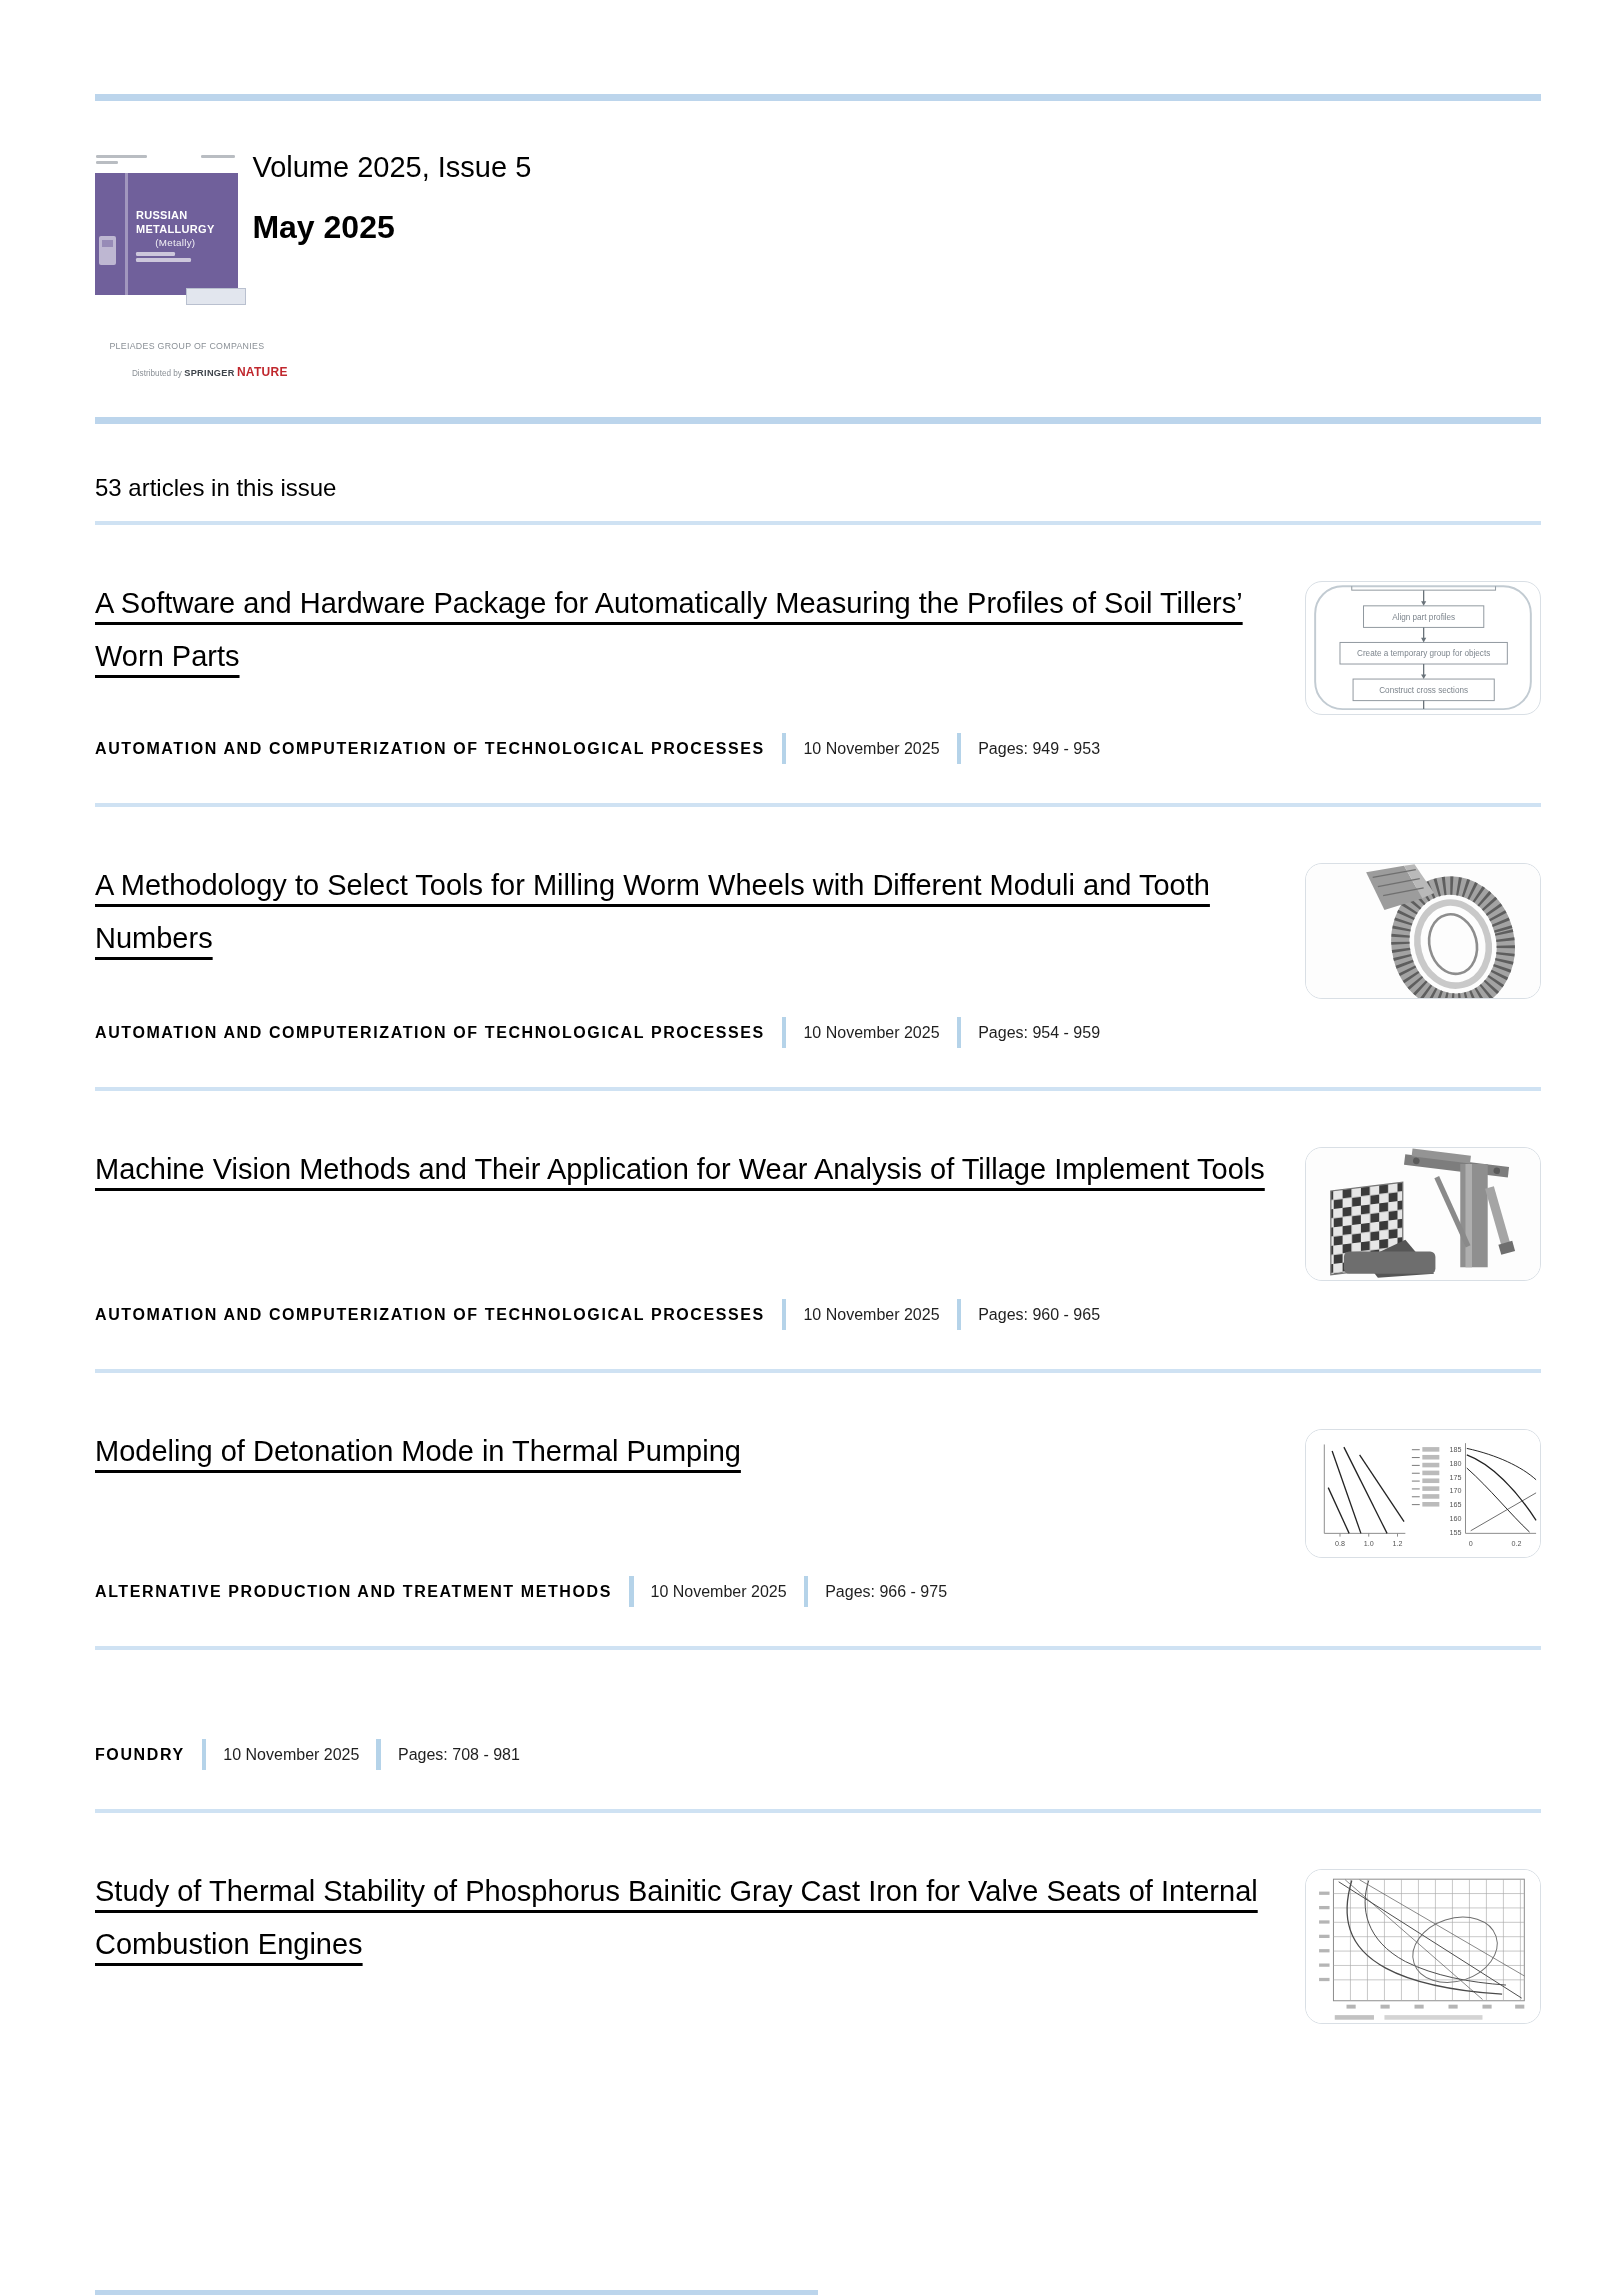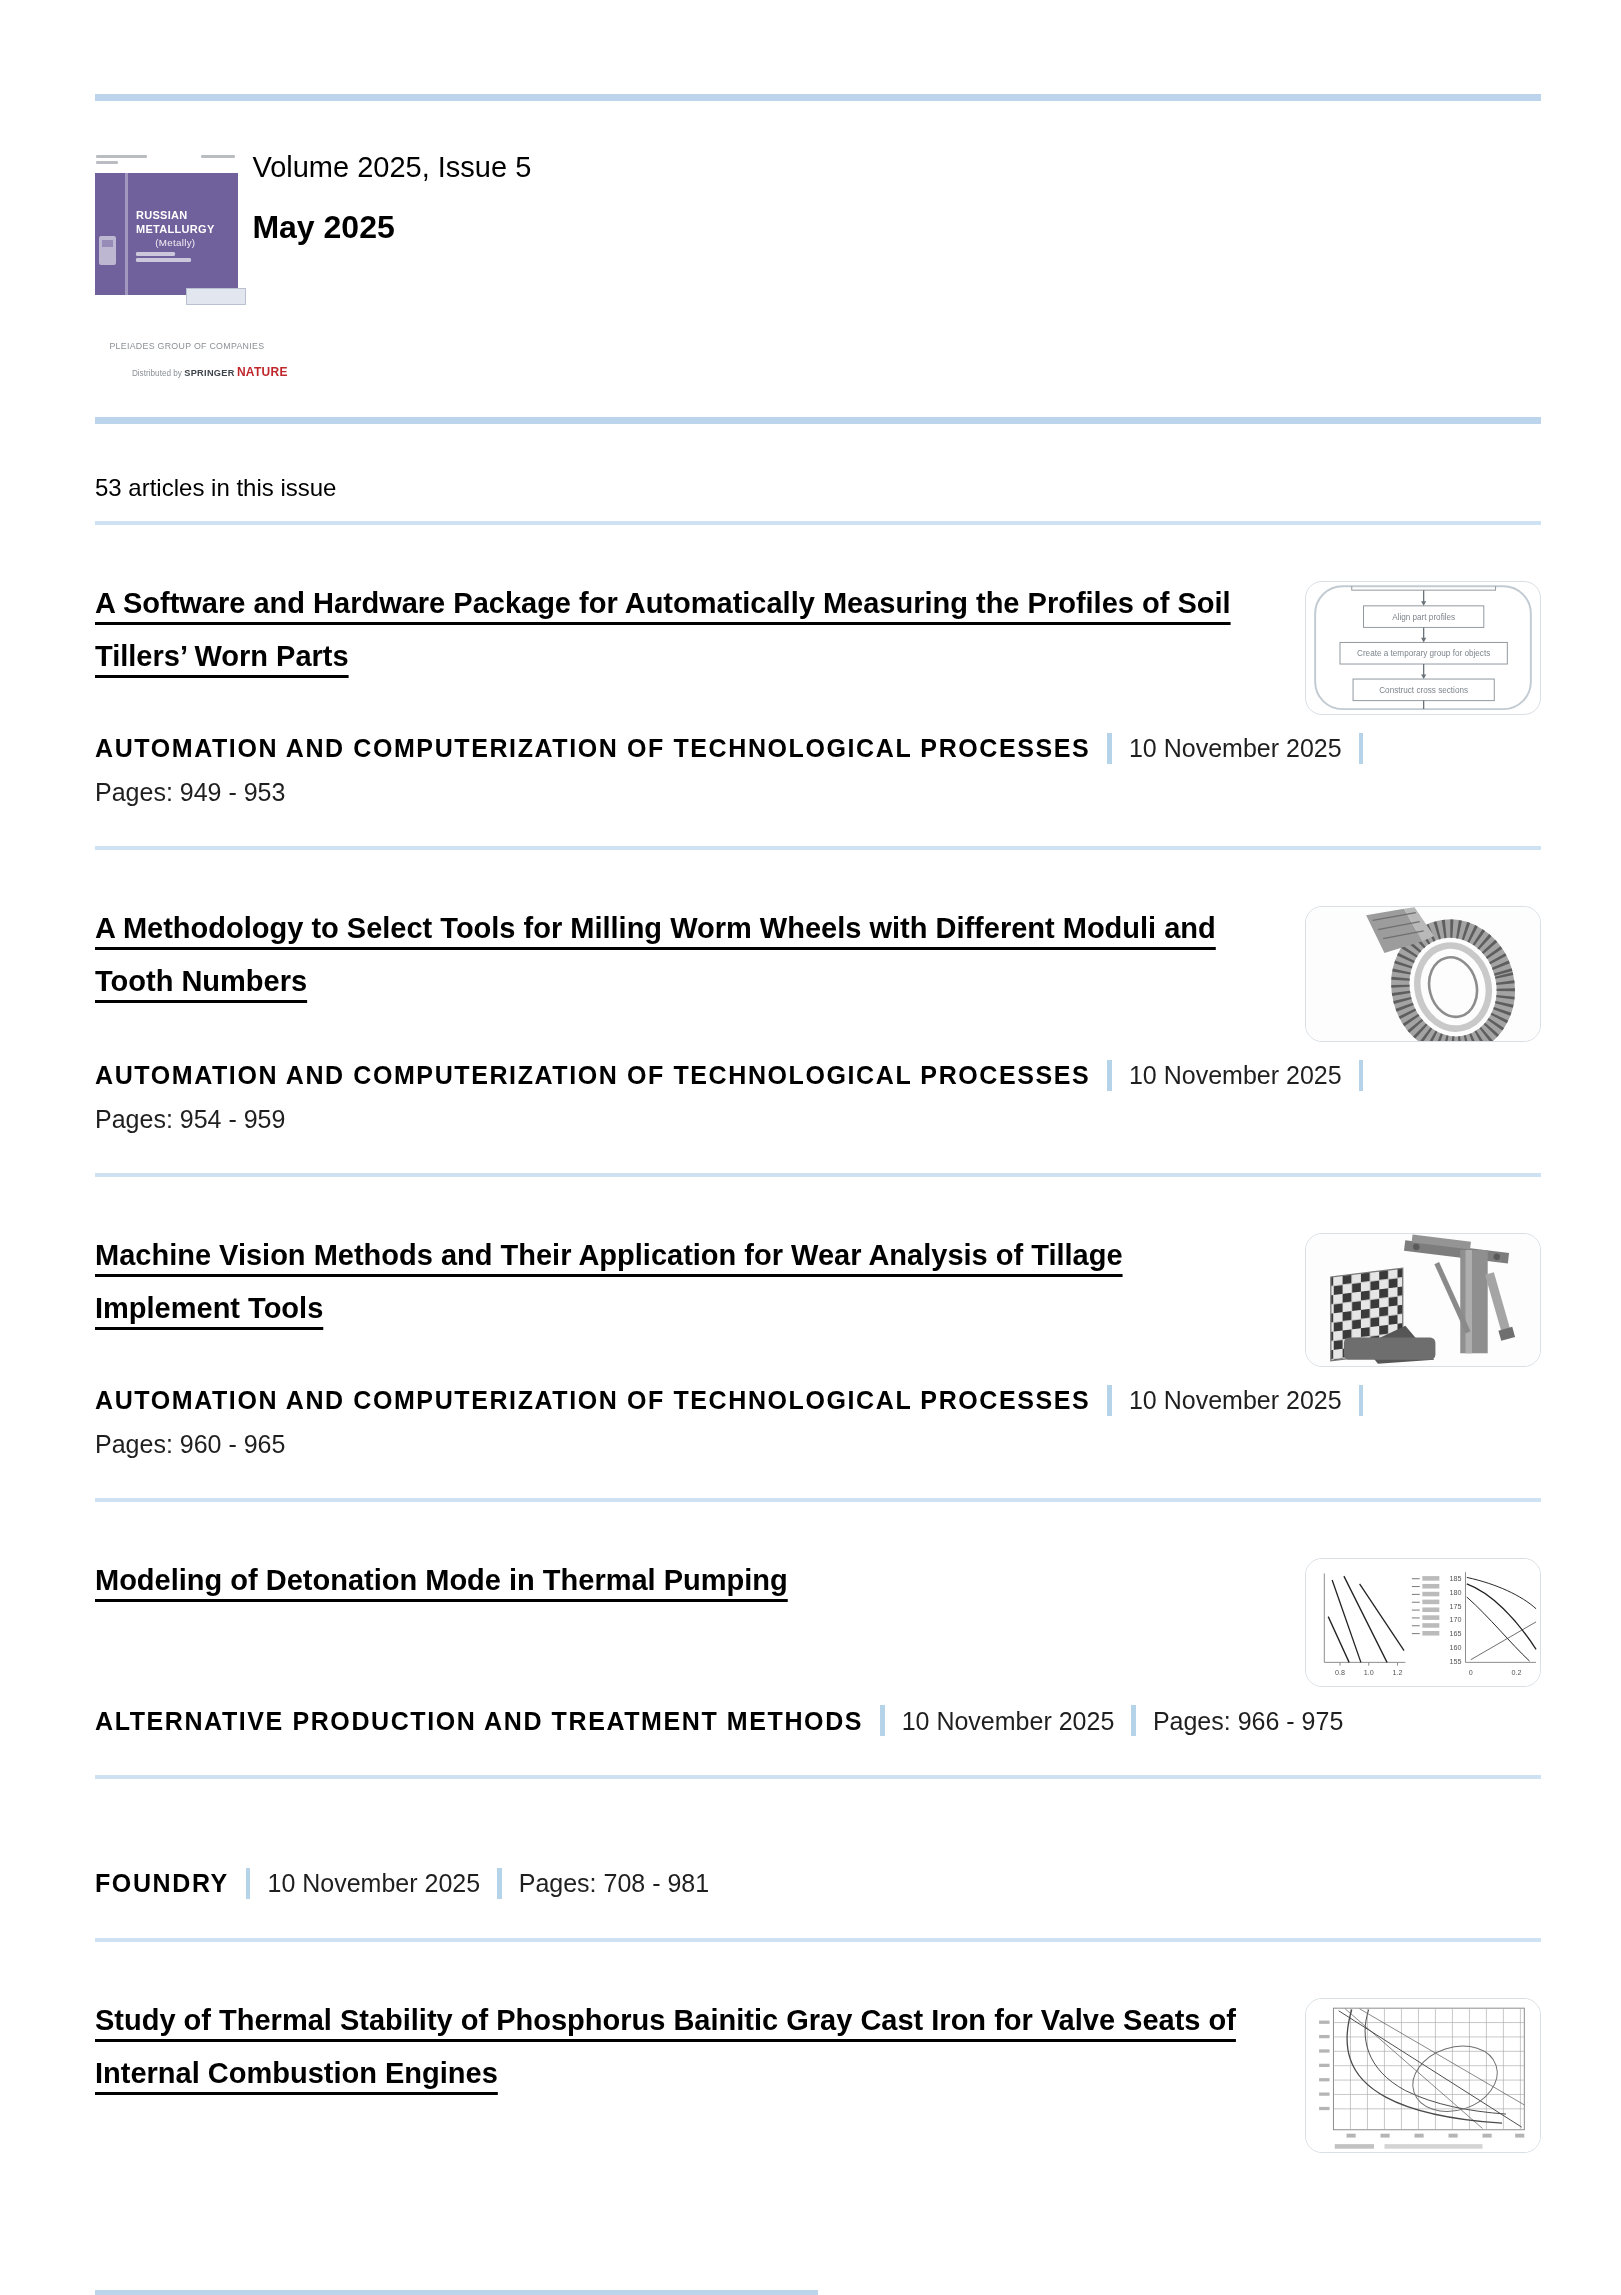--- a/index.html
+++ b/index.html
@@ -44,24 +44,24 @@
   .volume-line { font-size:29px; font-weight:normal; }
   .month-line  { font-size:32px; font-weight:bold; margin-top:25px; }
 
   
   .count-line { font-size:24px; margin:50px 0 18.3px; }
 
   article { padding:52px 0 39px; }
   article:after { content:""; display:block; clear:both; }
   .thumb { float:right; margin:3.9px 0 18.3px 38px; border:1.3px solid #d9dfe5; border-radius:17px; background:#fff; overflow:hidden; cursor:pointer; }
   .thumb svg { display:block; }
-  .title { font-size:29px; font-weight:bold; line-height:1.85; max-width:1375px;
+  .title { font-size:29px; font-weight:normal; line-height:1.85; max-width:1375px;
            text-decoration:underline; text-decoration-thickness:3.3px; text-underline-offset:9.2px; cursor:pointer; }
   .meta { clear:both; display:flex; flex-wrap:wrap; align-items:center; row-gap:13px;
-          margin-top:37px; padding-right:72px; font-size:25px; line-height:1.2; }
+          margin-top:37px; padding-right:72px; font-size:16px; line-height:1.2; }
   .category { font-weight:bold; letter-spacing:1.6px; white-space:nowrap; }
   .vsep { flex:none; width:4.6px; height:31px; background:#b5d3e9; margin:0 17px; }
   .date,.pages { color:#1f1f1f; white-space:nowrap; }
 
   svg text { font-family:"Liberation Sans","DejaVu Sans",sans-serif; }
   .fc-text { font-size:12.5px; fill:#7d858d; }
   .ch-text { font-size:11px; fill:#555; }
 
   .bottom-strip { position:absolute; left:95px; bottom:0; width:723px; height:5.2px; background:#bcd5ec; }
 </style>

